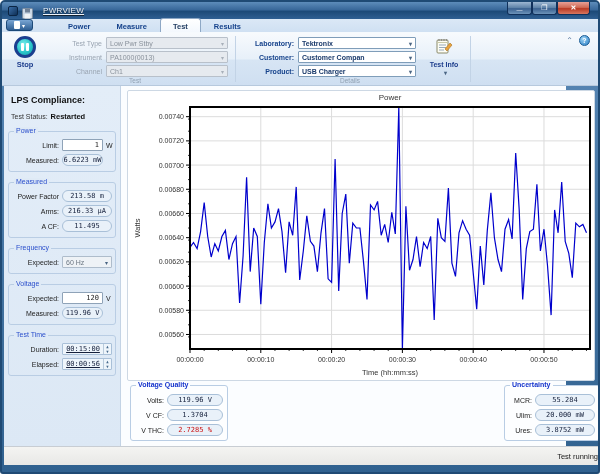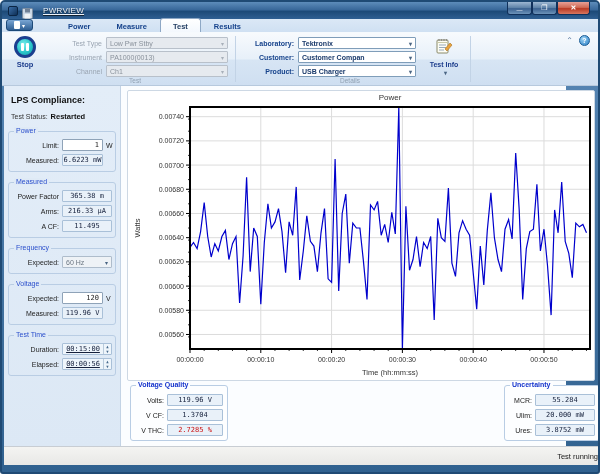--- a/index.html
+++ b/index.html
@@ -91,21 +91,21 @@
   .sidebar { position:absolute; left:0; top:0; width:117px; height:100%;
     background:linear-gradient(180deg,#e3edf8,#dce8f5); border-right:1px solid #c3d3e5; }
   .sb-title { font-size:9px; font-weight:bold; color:#111; padding:9px 0 0 7px; }
   .sb-status { font-size:7px; color:#333; padding:7px 0 0 7px; }
   .sb-status b { color:#111; font-size:7.5px; padding-left:3px; }
   .group { position:relative; border:1px solid #b9cde4; border-radius:3px; margin:10px 4px 0 4px; padding:7px 3px 4px 3px; }
   .group-title { position:absolute; top:-5px; left:5px; background:#dfeaf6; color:#2b4fcc; font-size:7px; padding:0 2px; }
   .sb-row { display:flex; align-items:center; margin-bottom:3px; }
   .sb-row:last-child { margin-bottom:1px; }
   .sb-lbl { width:50px; font-size:7px; color:#222; text-align:right; padding-right:3px; flex:none; }
-  .val-box { flex:1; height:12px; background:#e9f1f9; border:1px solid #a9c0d8; border-radius:1px;
+  .val-box { flex:1; height:12px; background:#e9f1f9; border:1px solid #a9c0d8; border-radius:6px;
     font-family:"DejaVu Sans Mono", monospace; font-size:7px; color:#15203c;
     display:flex; align-items:center; justify-content:center; }
   .val-box.red { color:#cc1111; }
   .input-box { flex:1; height:12px; background:#fff; border:1px solid #8fa3b8; border-radius:1px;
     font-family:"DejaVu Sans Mono", monospace; font-size:7px; color:#222;
     display:flex; align-items:center; justify-content:flex-end; padding-right:3px; }
   .unit { font-size:7px; color:#222; padding-left:3px; width:9px; flex:none; }
   .dd.small { flex:1; font-weight:normal; color:#6b7682; background:#eef2f6; border-color:#aebccb; }
   .spin-box { flex:1; height:12px; background:#eef5fb; border:1px solid #a9c0d8; border-radius:1px;
     font-family:"DejaVu Sans Mono", monospace; font-size:7px; color:#15203c;
@@ -260,21 +260,21 @@
           <span class="sb-lbl">Measured:</span>
           <span class="val-box">6.6223 mW</span>
           <span class="unit"></span>
         </div>
       </div>
 
       <div class="group">
         <div class="group-title">Measured</div>
         <div class="sb-row">
           <span class="sb-lbl">Power Factor</span>
-          <span class="val-box">365.38 m</span>
+          <span class="val-box">213.58 m</span>
         </div>
         <div class="sb-row">
           <span class="sb-lbl">Arms:</span>
           <span class="val-box">216.33 µA</span>
         </div>
         <div class="sb-row">
           <span class="sb-lbl">A CF:</span>
           <span class="val-box">11.495</span>
         </div>
       </div>

